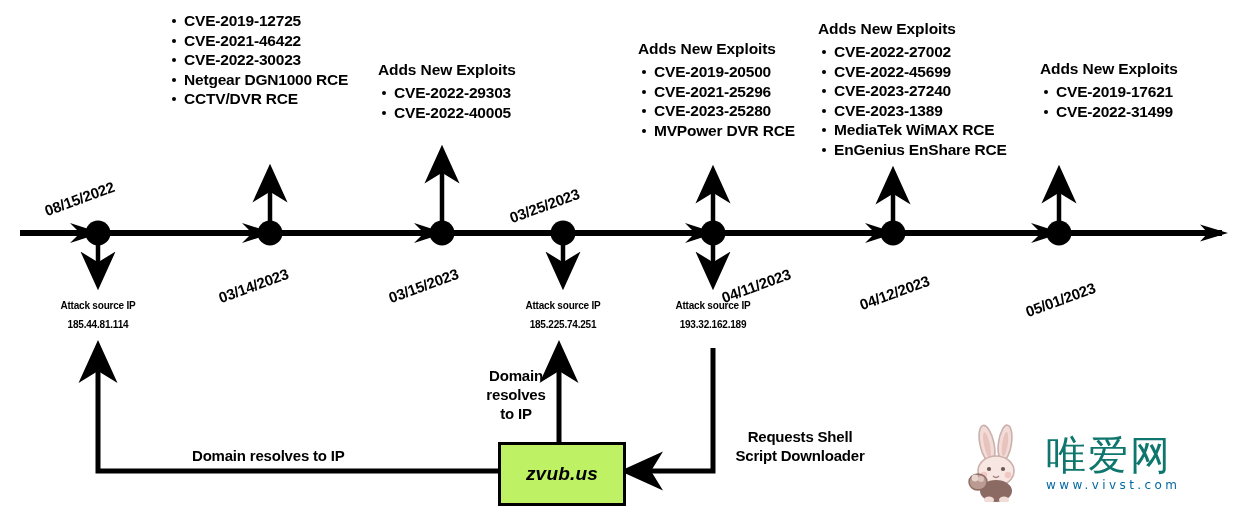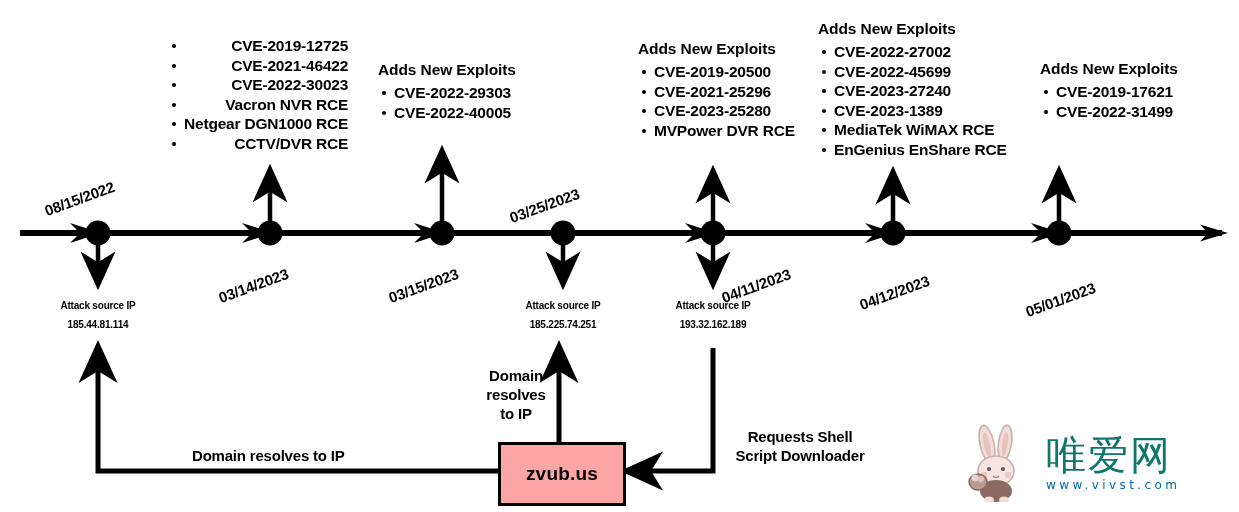--- a/index.html
+++ b/index.html
@@ -23,23 +23,23 @@
               transform-origin:left bottom;letter-spacing:-0.2px;}
 
   .ip-label{position:absolute;font-size:10px;font-weight:bold;
             text-align:center;line-height:19px;white-space:nowrap;
             letter-spacing:-0.2px;}
 
   .edge-label{position:absolute;font-size:15px;font-weight:bold;
               line-height:19px;letter-spacing:-0.2px;}
   .edge-label.center{text-align:center;}
 
-  .domain-box{position:absolute;border:3px solid #000;background:#fca5a5;
+  .domain-box{position:absolute;border:3px solid #000;background:#bef264;
               display:flex;align-items:center;justify-content:center;
-              font-size:19px;font-weight:bold;letter-spacing:0.2px;}
+              font-size:19px;font-weight:bold;letter-spacing:0.2px;font-style:italic;}
 
   
   .watermark{position:absolute;display:flex;align-items:center;}
   .wm-cn{font-size:40px;color:#0f766e;letter-spacing:2px;
          font-family:"DejaVu Sans",sans-serif;line-height:1;}
   .wm-url{font-size:12px;color:#0369a1;letter-spacing:3.4px;
           margin-top:3px;font-family:"DejaVu Sans",sans-serif;}
 </style>
 </head>
 <body>
@@ -102,26 +102,25 @@
     <g>
 
       <path d="M498,471 L98,471 L98,348" fill="none" stroke="#000" stroke-width="5" marker-end="url(#ahv)"></path>
 
       <path d="M559,442 L559,348" fill="none" stroke="#000" stroke-width="5" marker-end="url(#ahv)"></path>
 
       <path d="M713,348 L713,471 L628,471" fill="none" stroke="#000" stroke-width="5" marker-end="url(#ahv)"></path>
     </g>
   </svg>
 
-  <div class="exploit-group" style="left:168px;top:36px;text-align:right;">
+  <div class="exploit-group" style="left:168px;top:11px;">
     <ul class="cve-list">
       <li>CVE-2019-12725</li>
       <li>CVE-2021-46422</li>
       <li>CVE-2022-30023</li>
-      <li>Vacron NVR RCE</li>
       <li>Netgear DGN1000 RCE</li>
       <li>CCTV/DVR RCE</li>
     </ul>
   </div>
 
   <div class="exploit-group" style="left:378px;top:61px;">
     <div class="exploit-title">Adds New Exploits</div>
     <ul class="cve-list">
       <li>CVE-2022-29303</li>
       <li>CVE-2022-40005</li>

